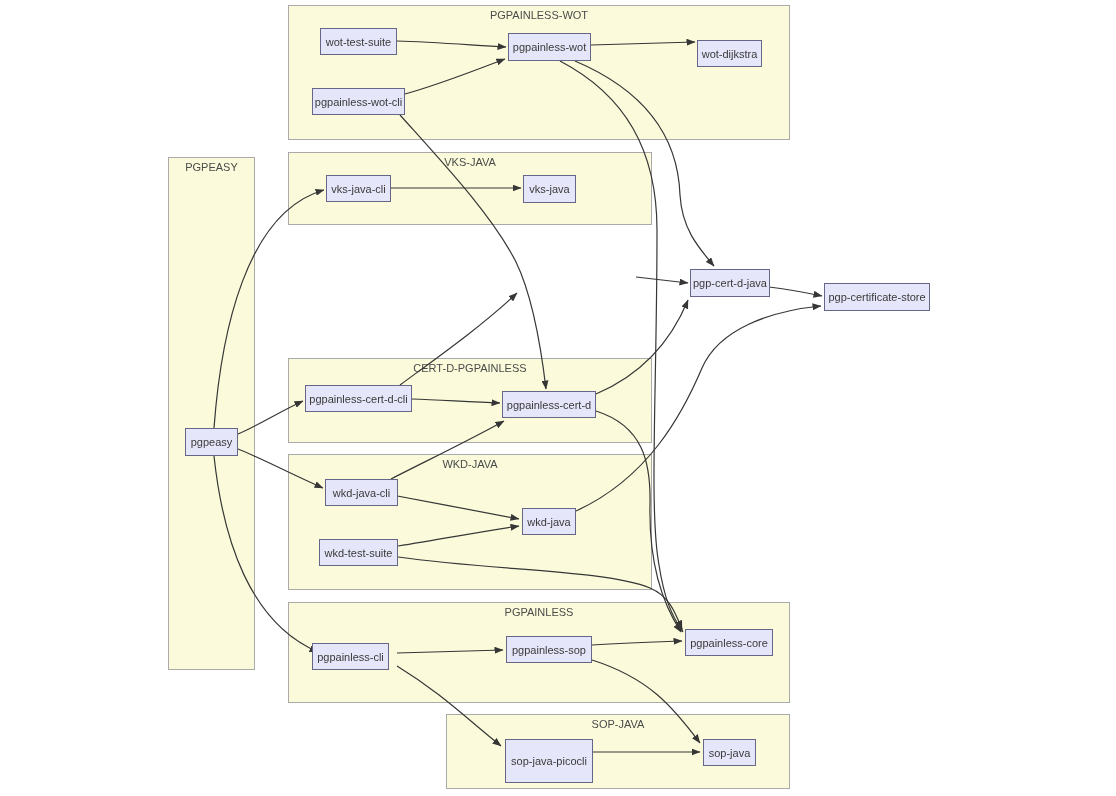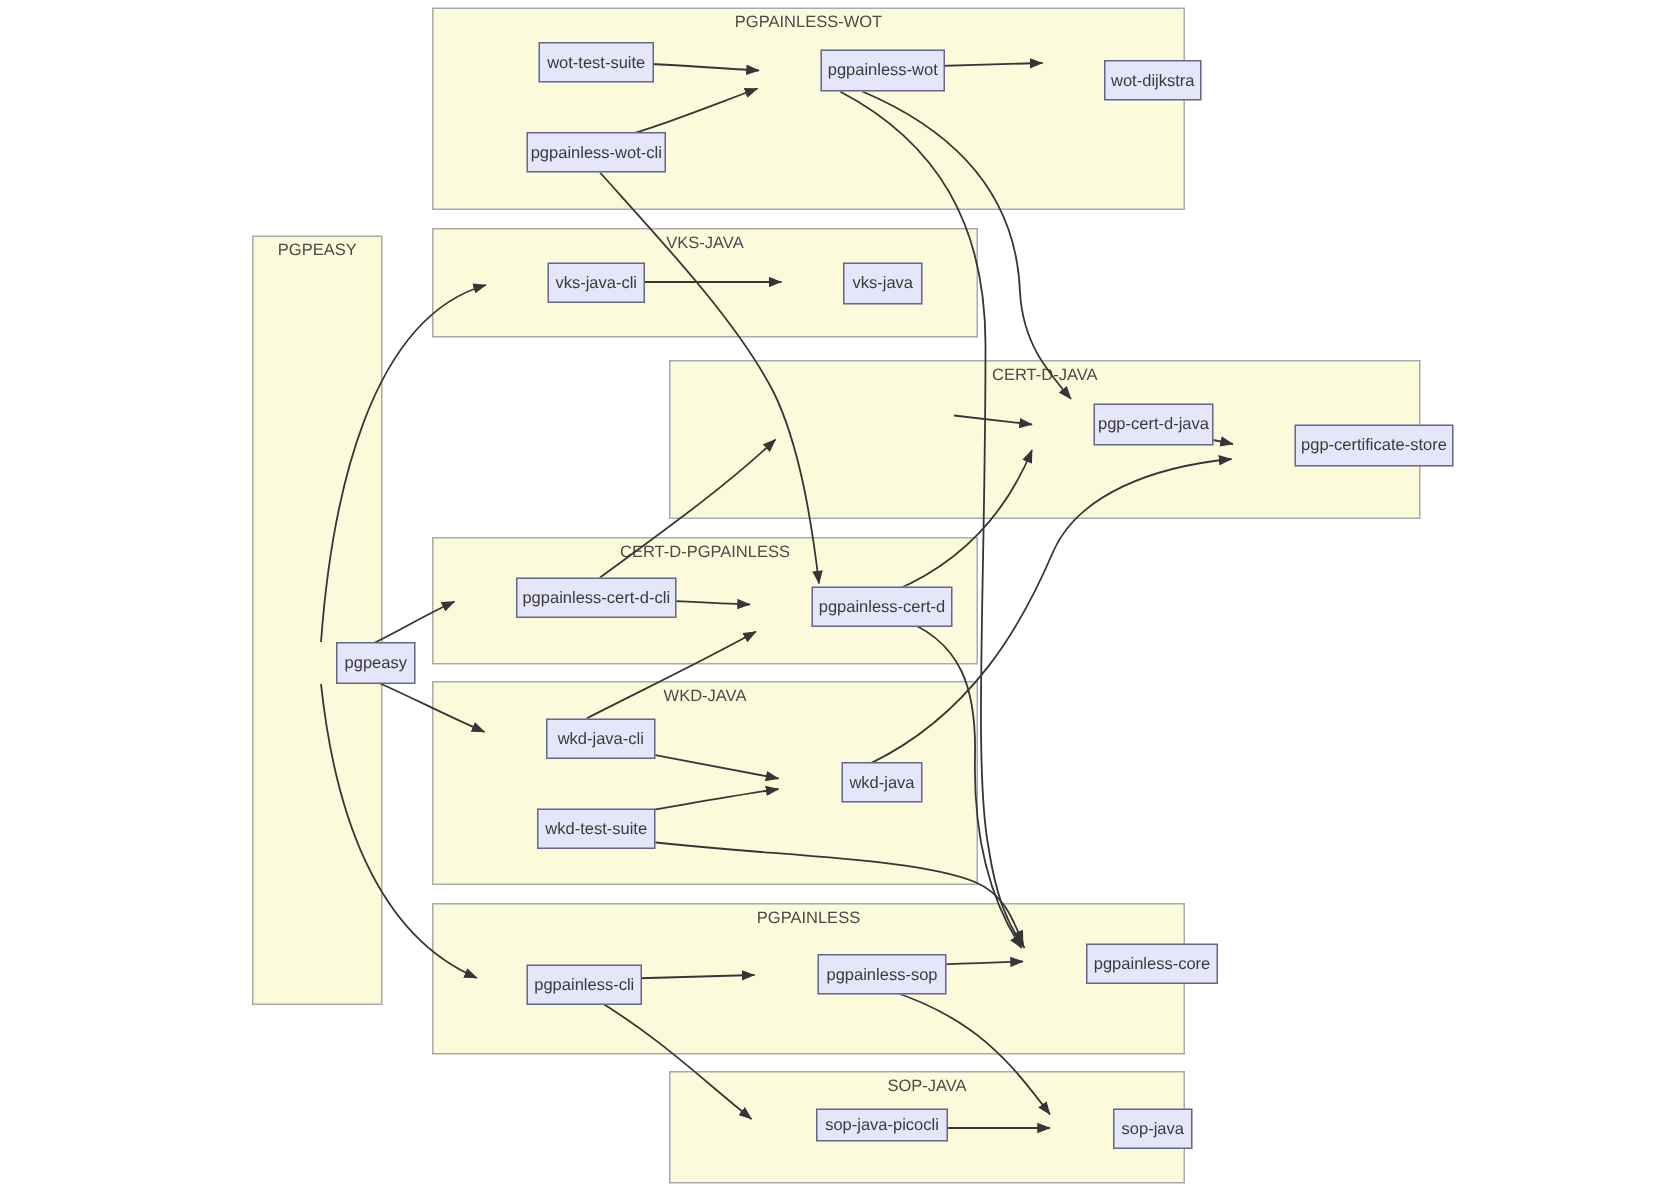--- a/index.html
+++ b/index.html
@@ -25,39 +25,35 @@
   #edges{position:absolute;left:0;top:0;z-index:2;}
   #edges path.edge{fill:none;stroke:var(--edge-color,#363636);stroke-width:1.2px;}
   #arrowhead-shape{fill:var(--edge-color,#363636);stroke:none;}
   .node{
     position:absolute;box-sizing:border-box;z-index:3;
     background:var(--node-fill,#e6e6fa);
     border:1px solid var(--node-border,#666688);
     display:flex;align-items:center;justify-content:center;
     font-size:11px;color:var(--node-text,#3a3a3a);
     white-space:nowrap;
-    margin-left:39px;
   }
 </style>
 </head>
 <body>
 
 <div class="canvas">
 
   <div class="cluster" style="left:288px;top:5px;width:502px;height:135px">
     <span class="cluster-label">PGPAINLESS-WOT</span>
   </div>
   <div class="cluster" style="left:168px;top:157px;width:87px;height:513px">
     <span class="cluster-label">PGPEASY</span>
   </div>
   <div class="cluster" style="left:288px;top:152px;width:364px;height:73px">
     <span class="cluster-label">VKS-JAVA</span>
-  </div>
-  <div class="cluster" style="left:446px;top:240px;width:501px;height:106px">
-    <span class="cluster-label">CERT-D-JAVA</span>
   </div>
   <div class="cluster" style="left:288px;top:358px;width:364px;height:85px">
     <span class="cluster-label">CERT-D-PGPAINLESS</span>
   </div>
   <div class="cluster" style="left:288px;top:454px;width:364px;height:136px">
     <span class="cluster-label">WKD-JAVA</span>
   </div>
   <div class="cluster" style="left:288px;top:602px;width:502px;height:101px">
     <span class="cluster-label">PGPAINLESS</span>
   </div>
@@ -110,16 +106,16 @@
   <div class="node" style="left:690px;top:269px;width:80px;height:28px">pgp-cert-d-java</div>
   <div class="node" style="left:824px;top:283px;width:106px;height:28px">pgp-certificate-store</div>
   <div class="node" style="left:305px;top:385px;width:107px;height:27px">pgpainless-cert-d-cli</div>
   <div class="node" style="left:502px;top:391px;width:94px;height:27px">pgpainless-cert-d</div>
   <div class="node" style="left:325px;top:479px;width:73px;height:27px">wkd-java-cli</div>
   <div class="node" style="left:522px;top:508px;width:54px;height:27px">wkd-java</div>
   <div class="node" style="left:319px;top:539px;width:79px;height:27px">wkd-test-suite</div>
   <div class="node" style="left:312px;top:643px;width:77px;height:27px">pgpainless-cli</div>
   <div class="node" style="left:506px;top:636px;width:86px;height:27px">pgpainless-sop</div>
   <div class="node" style="left:685px;top:629px;width:88px;height:27px">pgpainless-core</div>
-  <div class="node" style="left:505px;top:739px;width:88px;height:22px">sop-java-picocli</div>
+  <div class="node" style="left:505px;top:739px;width:88px;height:44px">sop-java-picocli</div>
   <div class="node" style="left:703px;top:739px;width:53px;height:27px">sop-java</div>
 
 </div>
 
 </body></html>

